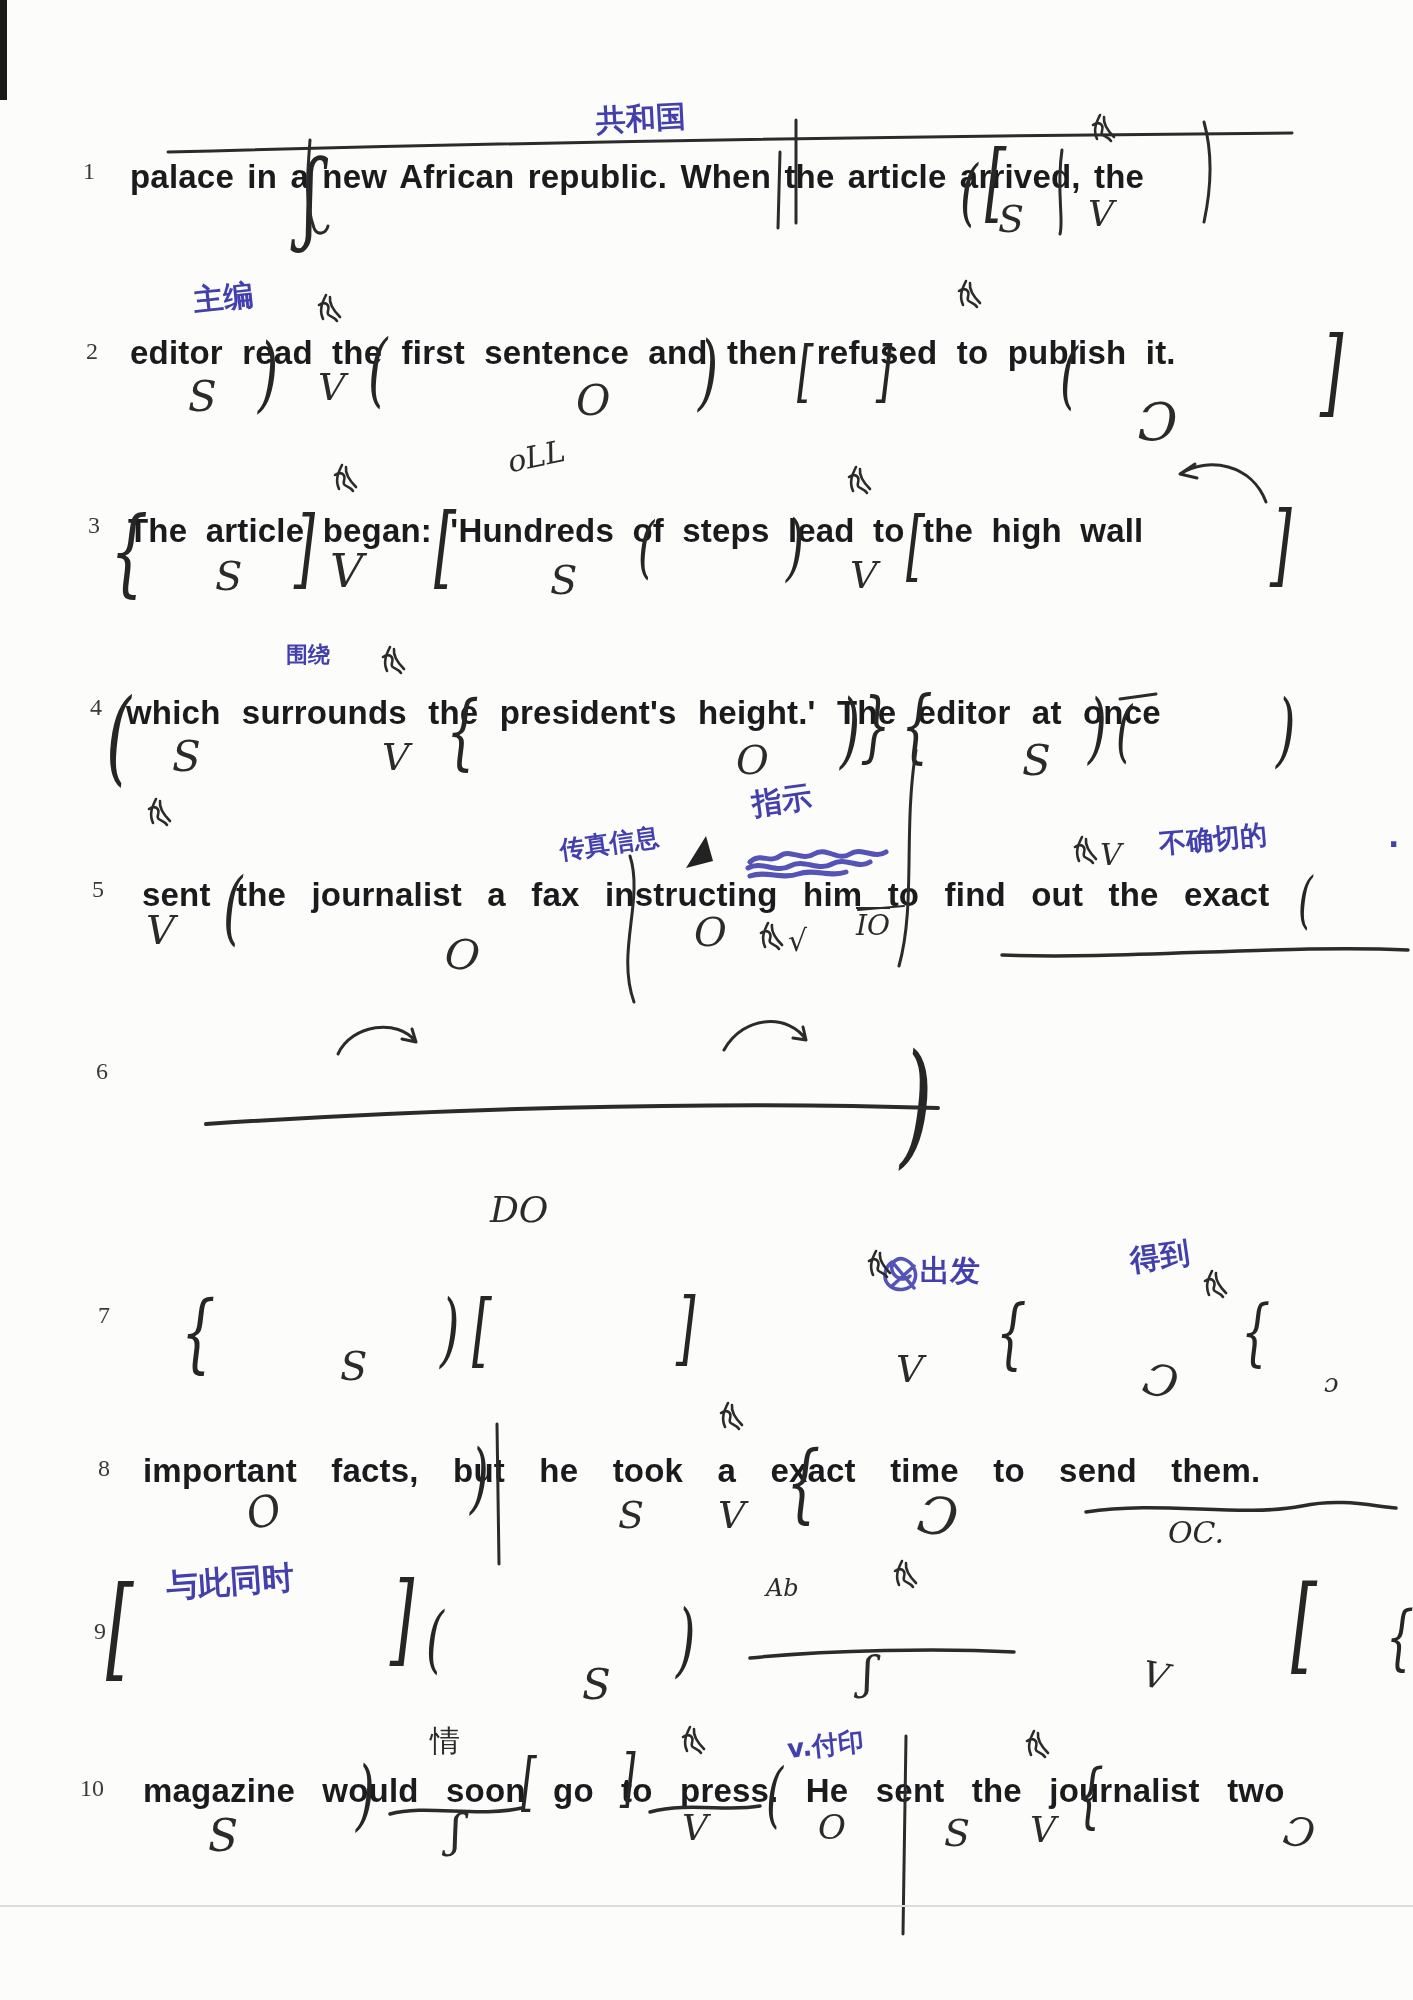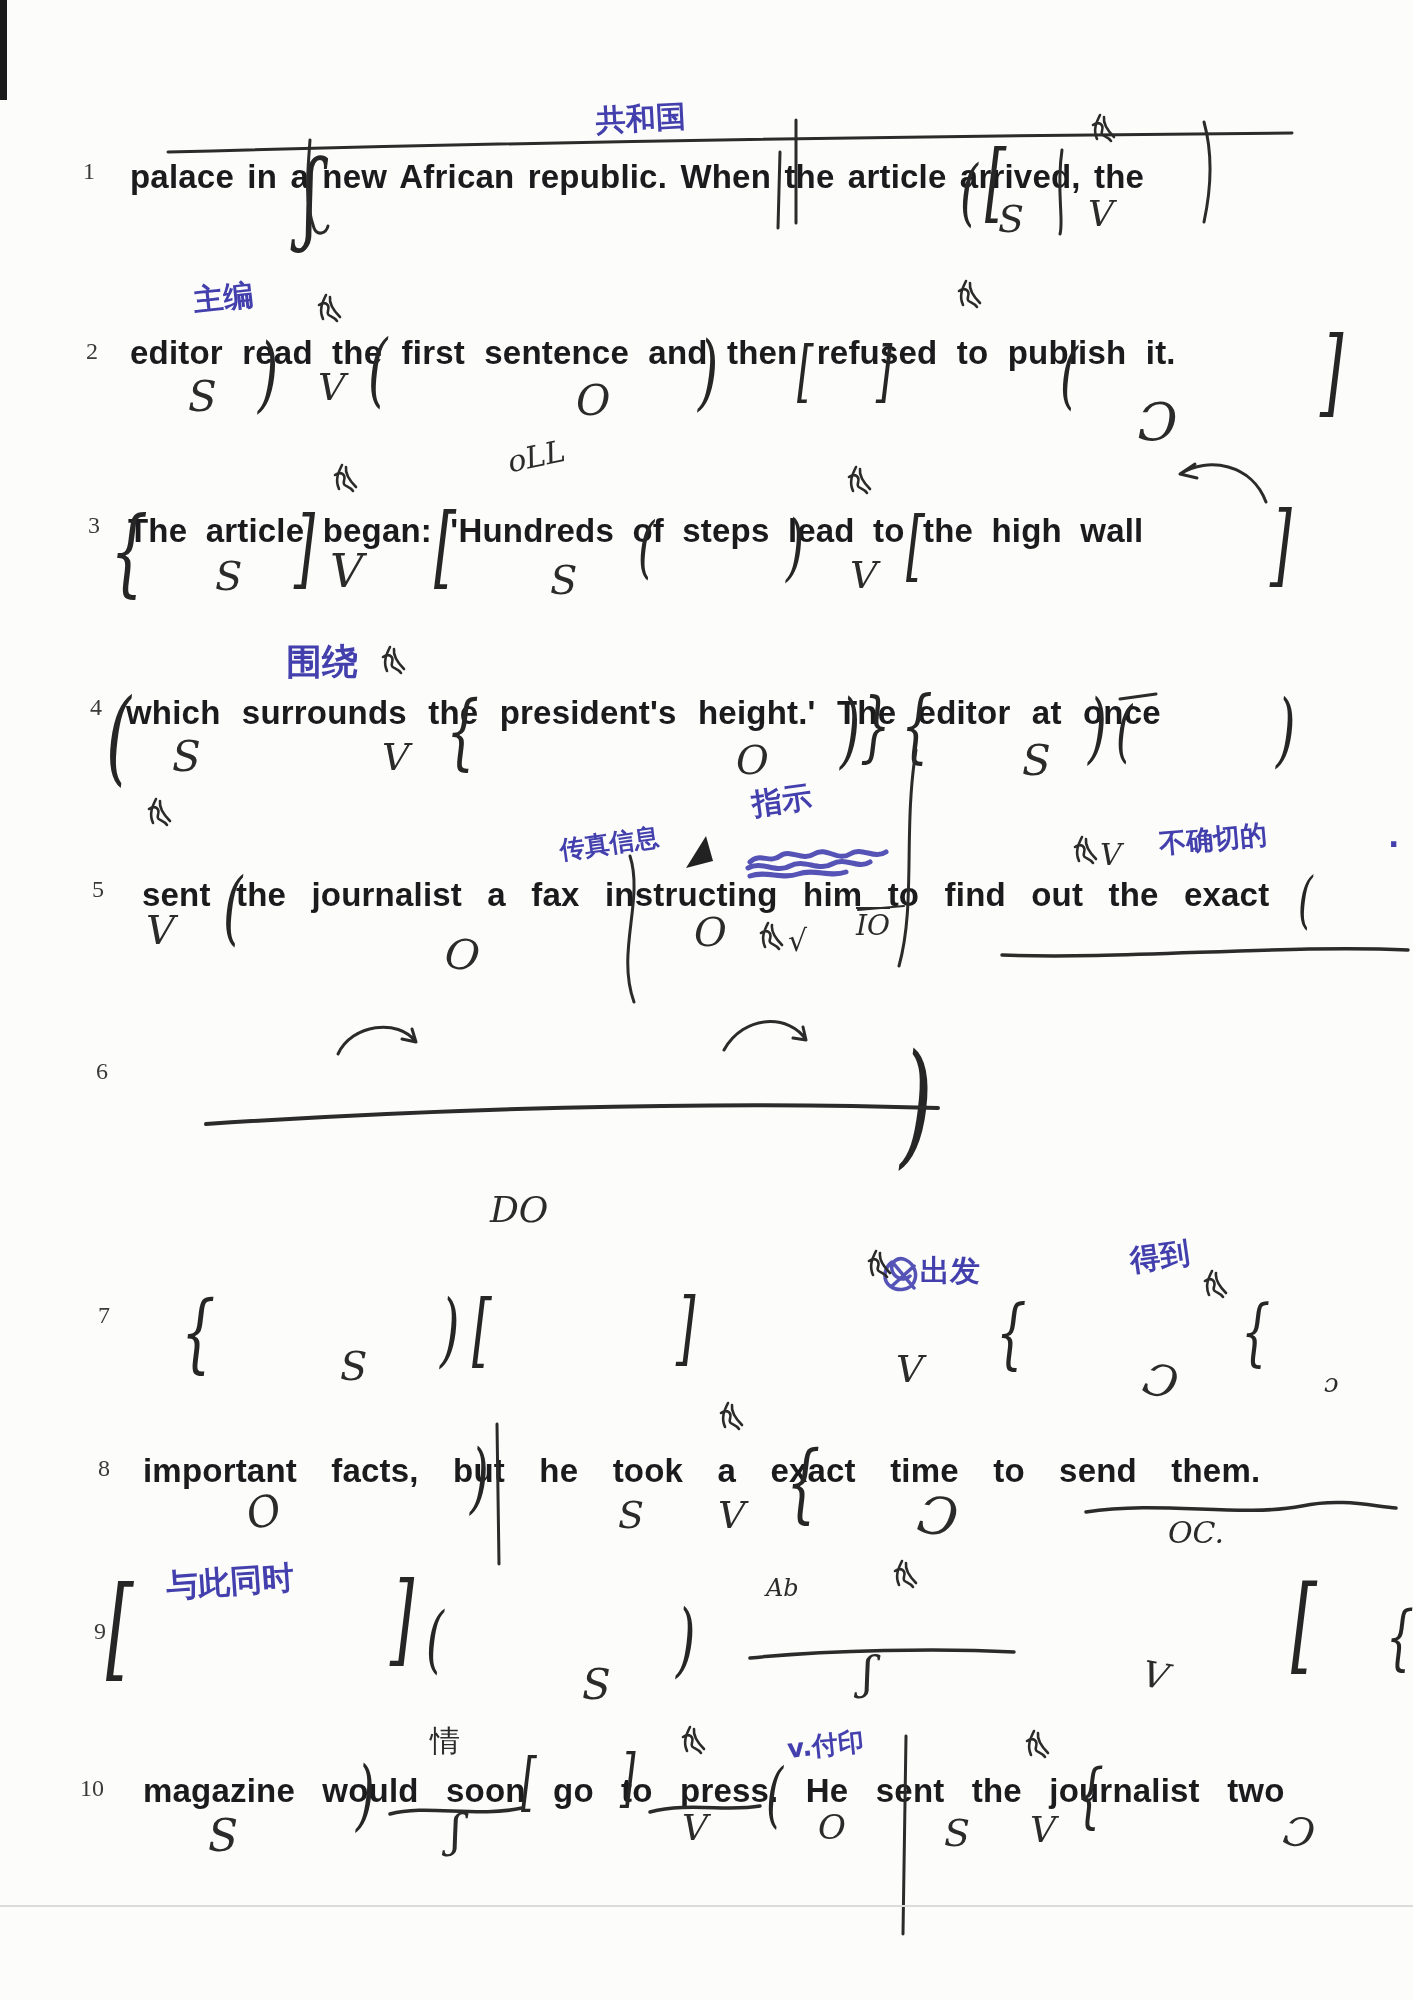--- a/index.html
+++ b/index.html
@@ -38,21 +38,21 @@
   <div class="line" style="left:130px;top:158px;word-spacing:4px">palace in a new African republic. When the article arrived, the</div>
   <div class="line" style="left:130px;top:334px;word-spacing:10px">editor read the first sentence and then refused to publish it.</div>
   <div class="line" style="left:128px;top:512px;word-spacing:9px">The article began: 'Hundreds of steps lead to the high wall</div>
   <div class="line" style="left:126px;top:694px;word-spacing:12px">which surrounds the president's height.' The editor at once</div>
   <div class="line" style="left:142px;top:876px;word-spacing:16px">sent the journalist a fax instructing him to find out the exact</div>
   <div class="line" style="left:143px;top:1452px;word-spacing:25px">important facts, but he took a exact time to send them.</div>
   <div class="line" style="left:143px;top:1772px;word-spacing:18px">magazine would soon go to press. He sent the journalist two</div>
 
   <span class="ann blue" style="left:595px;top:106px;font-size:30px;transform:rotate(-3deg)">共和国</span>
   <span class="ann blue" style="left:192px;top:286px;font-size:30px;transform:rotate(-6deg)">主编</span>
-  <span class="ann blue" style="left:286px;top:644px;font-size:36px">围绕</span>
+  <span class="ann blue" style="left:286px;top:644px;font-size:22px">围绕</span>
   <span class="ann blue" style="left:558px;top:838px;font-size:25px;transform:rotate(-8deg)">传真信息</span>
   <span class="ann blue" style="left:750px;top:790px;font-size:30px;transform:rotate(-8deg)">指示</span>
   <span class="ann blue" style="left:1158px;top:830px;font-size:27px;transform:rotate(-5deg)">不确切的</span>
   <span class="ann blue" style="left:1388px;top:830px;font-size:30px">·</span>
   <span class="ann blue" style="left:920px;top:1256px;font-size:30px">出发</span>
   <span class="ann blue" style="left:1128px;top:1246px;font-size:30px;transform:rotate(-8deg)">得到</span>
   <span class="ann blue" style="left:165px;top:1570px;font-size:32px;transform:rotate(-4deg)">与此同时</span>
   <span class="ann blue" style="left:786px;top:1736px;font-size:26px;transform:rotate(-6deg)">v.付印</span>
 
   <span class="ann" style="left:998px;top:200px;font-size:38px">S</span>

